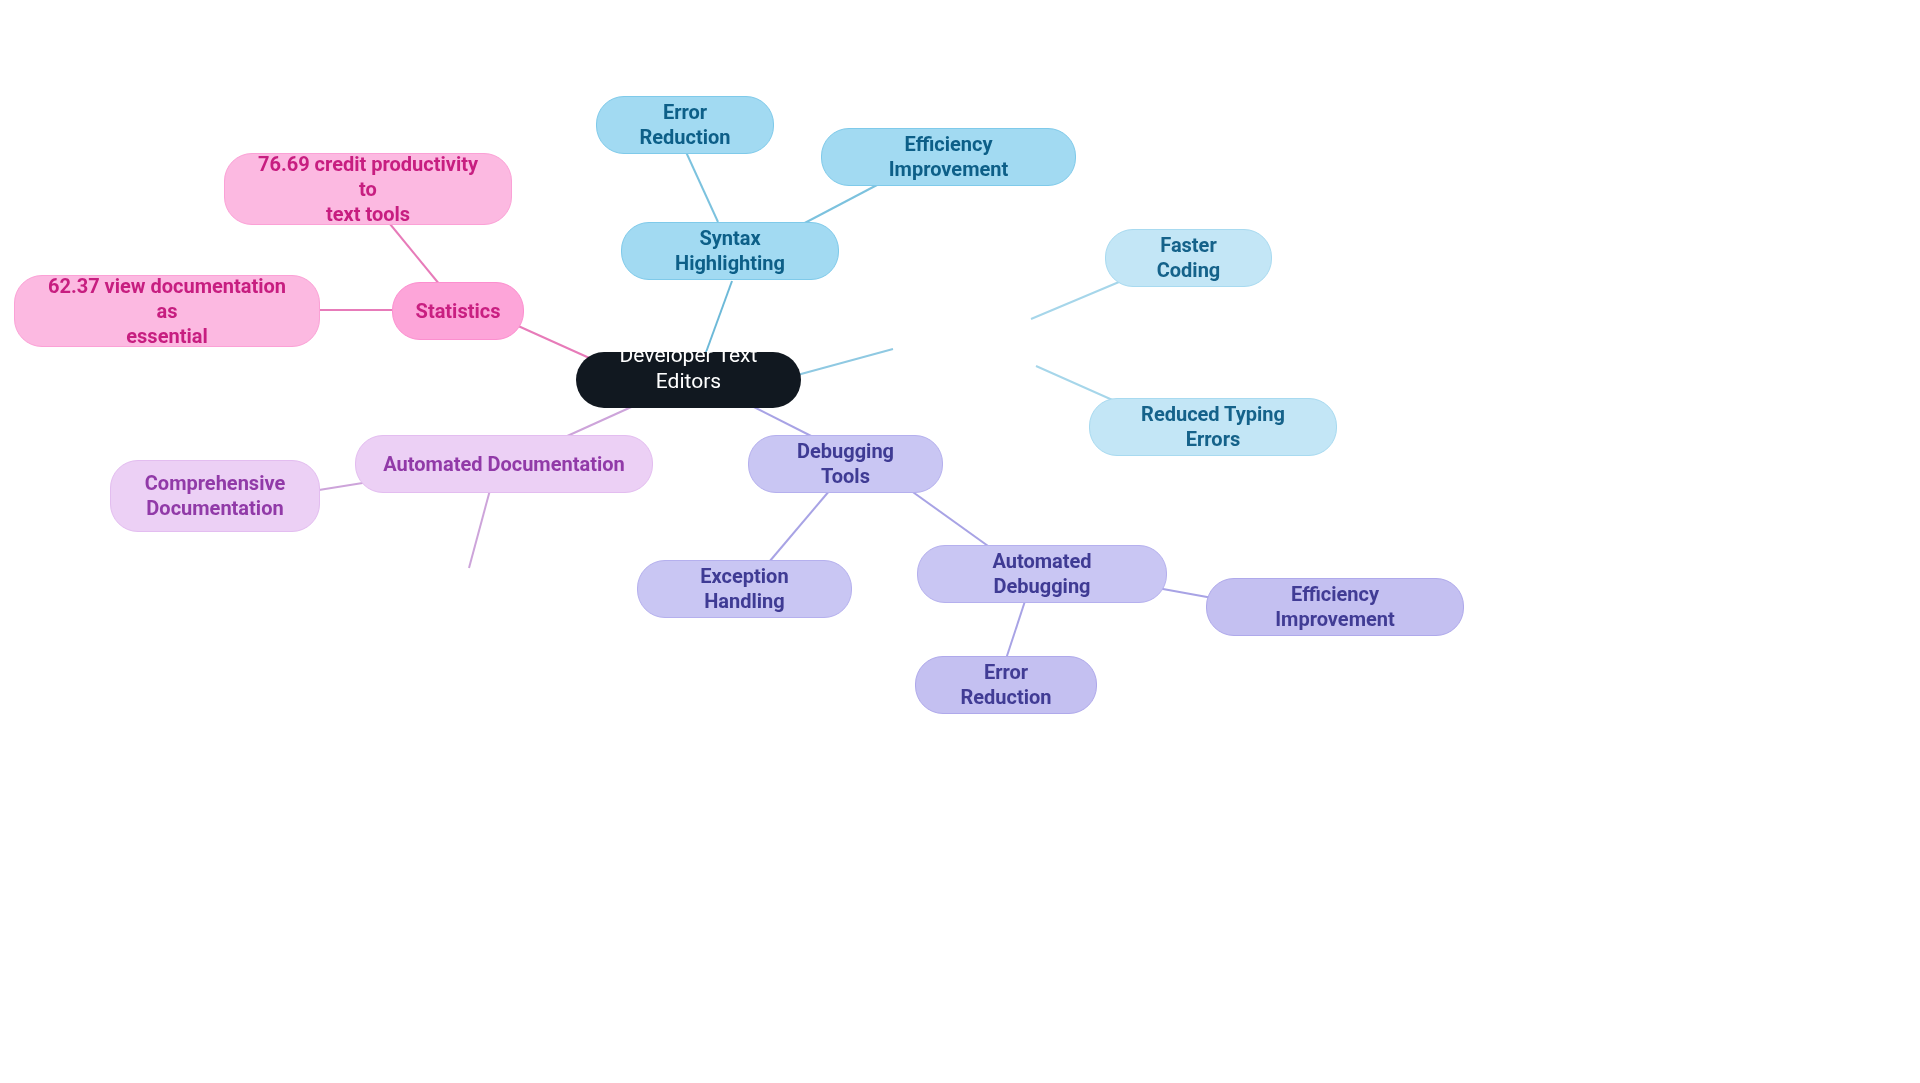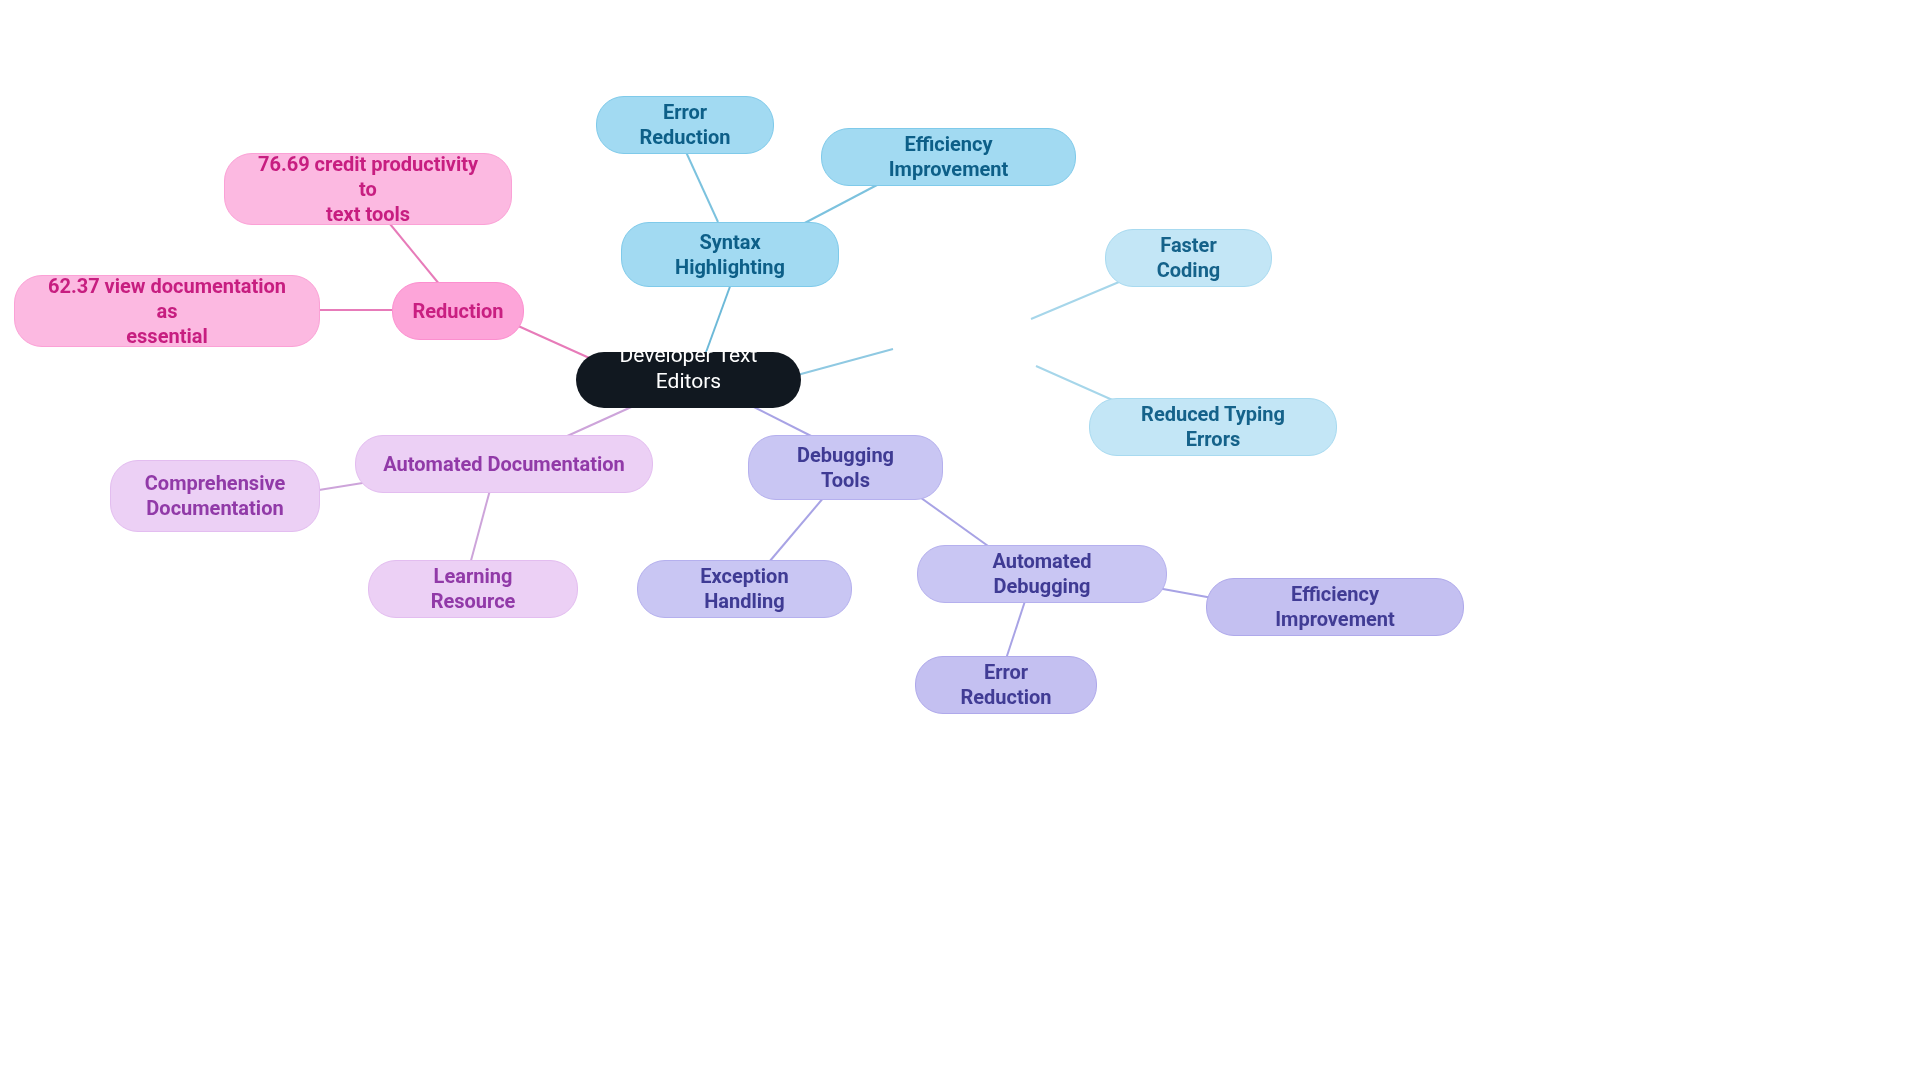--- a/index.html
+++ b/index.html
@@ -119,38 +119,38 @@
 
   <line x1="440" y1="285" x2="390" y2="224" stroke="#e77bb9" stroke-width="2"></line>
 
   <line x1="392" y1="310" x2="284" y2="310" stroke="#e77bb9" stroke-width="2"></line>
 </svg>
 
 <div class="node root" style="left:576px; top:352px; width:225px; height:56px;align-items:flex-end;">
   <span>Developer Text Editors</span>
 </div>
 
-<div class="node blue-1" style="left:621px; top:222px; width:218px; height:65px;">
+<div class="node blue-1" style="left:621px; top:222px; width:218px; height:58px;">
   <span>Syntax Highlighting</span>
 </div>
 <div class="node blue-1" style="left:596px; top:96px; width:178px; height:58px;">
   <span>Error Reduction</span>
 </div>
 <div class="node blue-1" style="left:821px; top:128px; width:255px; height:58px;">
   <span>Efficiency Improvement</span>
 </div>
 
 <div class="node blue-2" style="left:1105px; top:229px; width:167px; height:58px;">
   <span>Faster Coding</span>
 </div>
 <div class="node blue-2" style="left:1089px; top:398px; width:248px; height:58px;">
   <span>Reduced Typing Errors</span>
 </div>
 
-<div class="node purple-1" style="left:748px; top:435px; width:195px; height:65px;">
+<div class="node purple-1" style="left:748px; top:435px; width:195px; height:58px;">
   <span>Debugging Tools</span>
 </div>
 <div class="node purple-1" style="left:637px; top:560px; width:215px; height:58px;">
   <span>Exception Handling</span>
 </div>
 <div class="node purple-1" style="left:917px; top:545px; width:250px; height:58px;">
   <span>Automated Debugging</span>
 </div>
 <div class="node purple-2" style="left:915px; top:656px; width:182px; height:58px;">
   <span>Error Reduction</span>
@@ -159,26 +159,23 @@
   <span>Efficiency Improvement</span>
 </div>
 
 <div class="node lilac-1" style="left:355px; top:435px; width:298px; height:58px;">
   <span>Automated Documentation</span>
 </div>
 <div class="node lilac-1" style="left:110px; top:460px; width:210px; height:72px;">
   <span>Comprehensive
 Documentation</span>
 </div>
-<div class="node lilac-1" style="left:368px; top:560px; width:210px; height:58px;">
-  <span>Learning Resource</span>
-</div>
 
 <div class="node pink-1" style="left:392px; top:282px; width:132px; height:58px;">
-  <span>Reduction</span>
+  <span>Statistics</span>
 </div>
 <div class="node pink-2" style="left:224px; top:153px; width:288px; height:72px;">
   <span>76.69 credit productivity to
 text tools</span>
 </div>
 <div class="node pink-2" style="left:14px; top:275px; width:306px; height:72px;">
   <span>62.37 view documentation as
 essential</span>
 </div>
 

